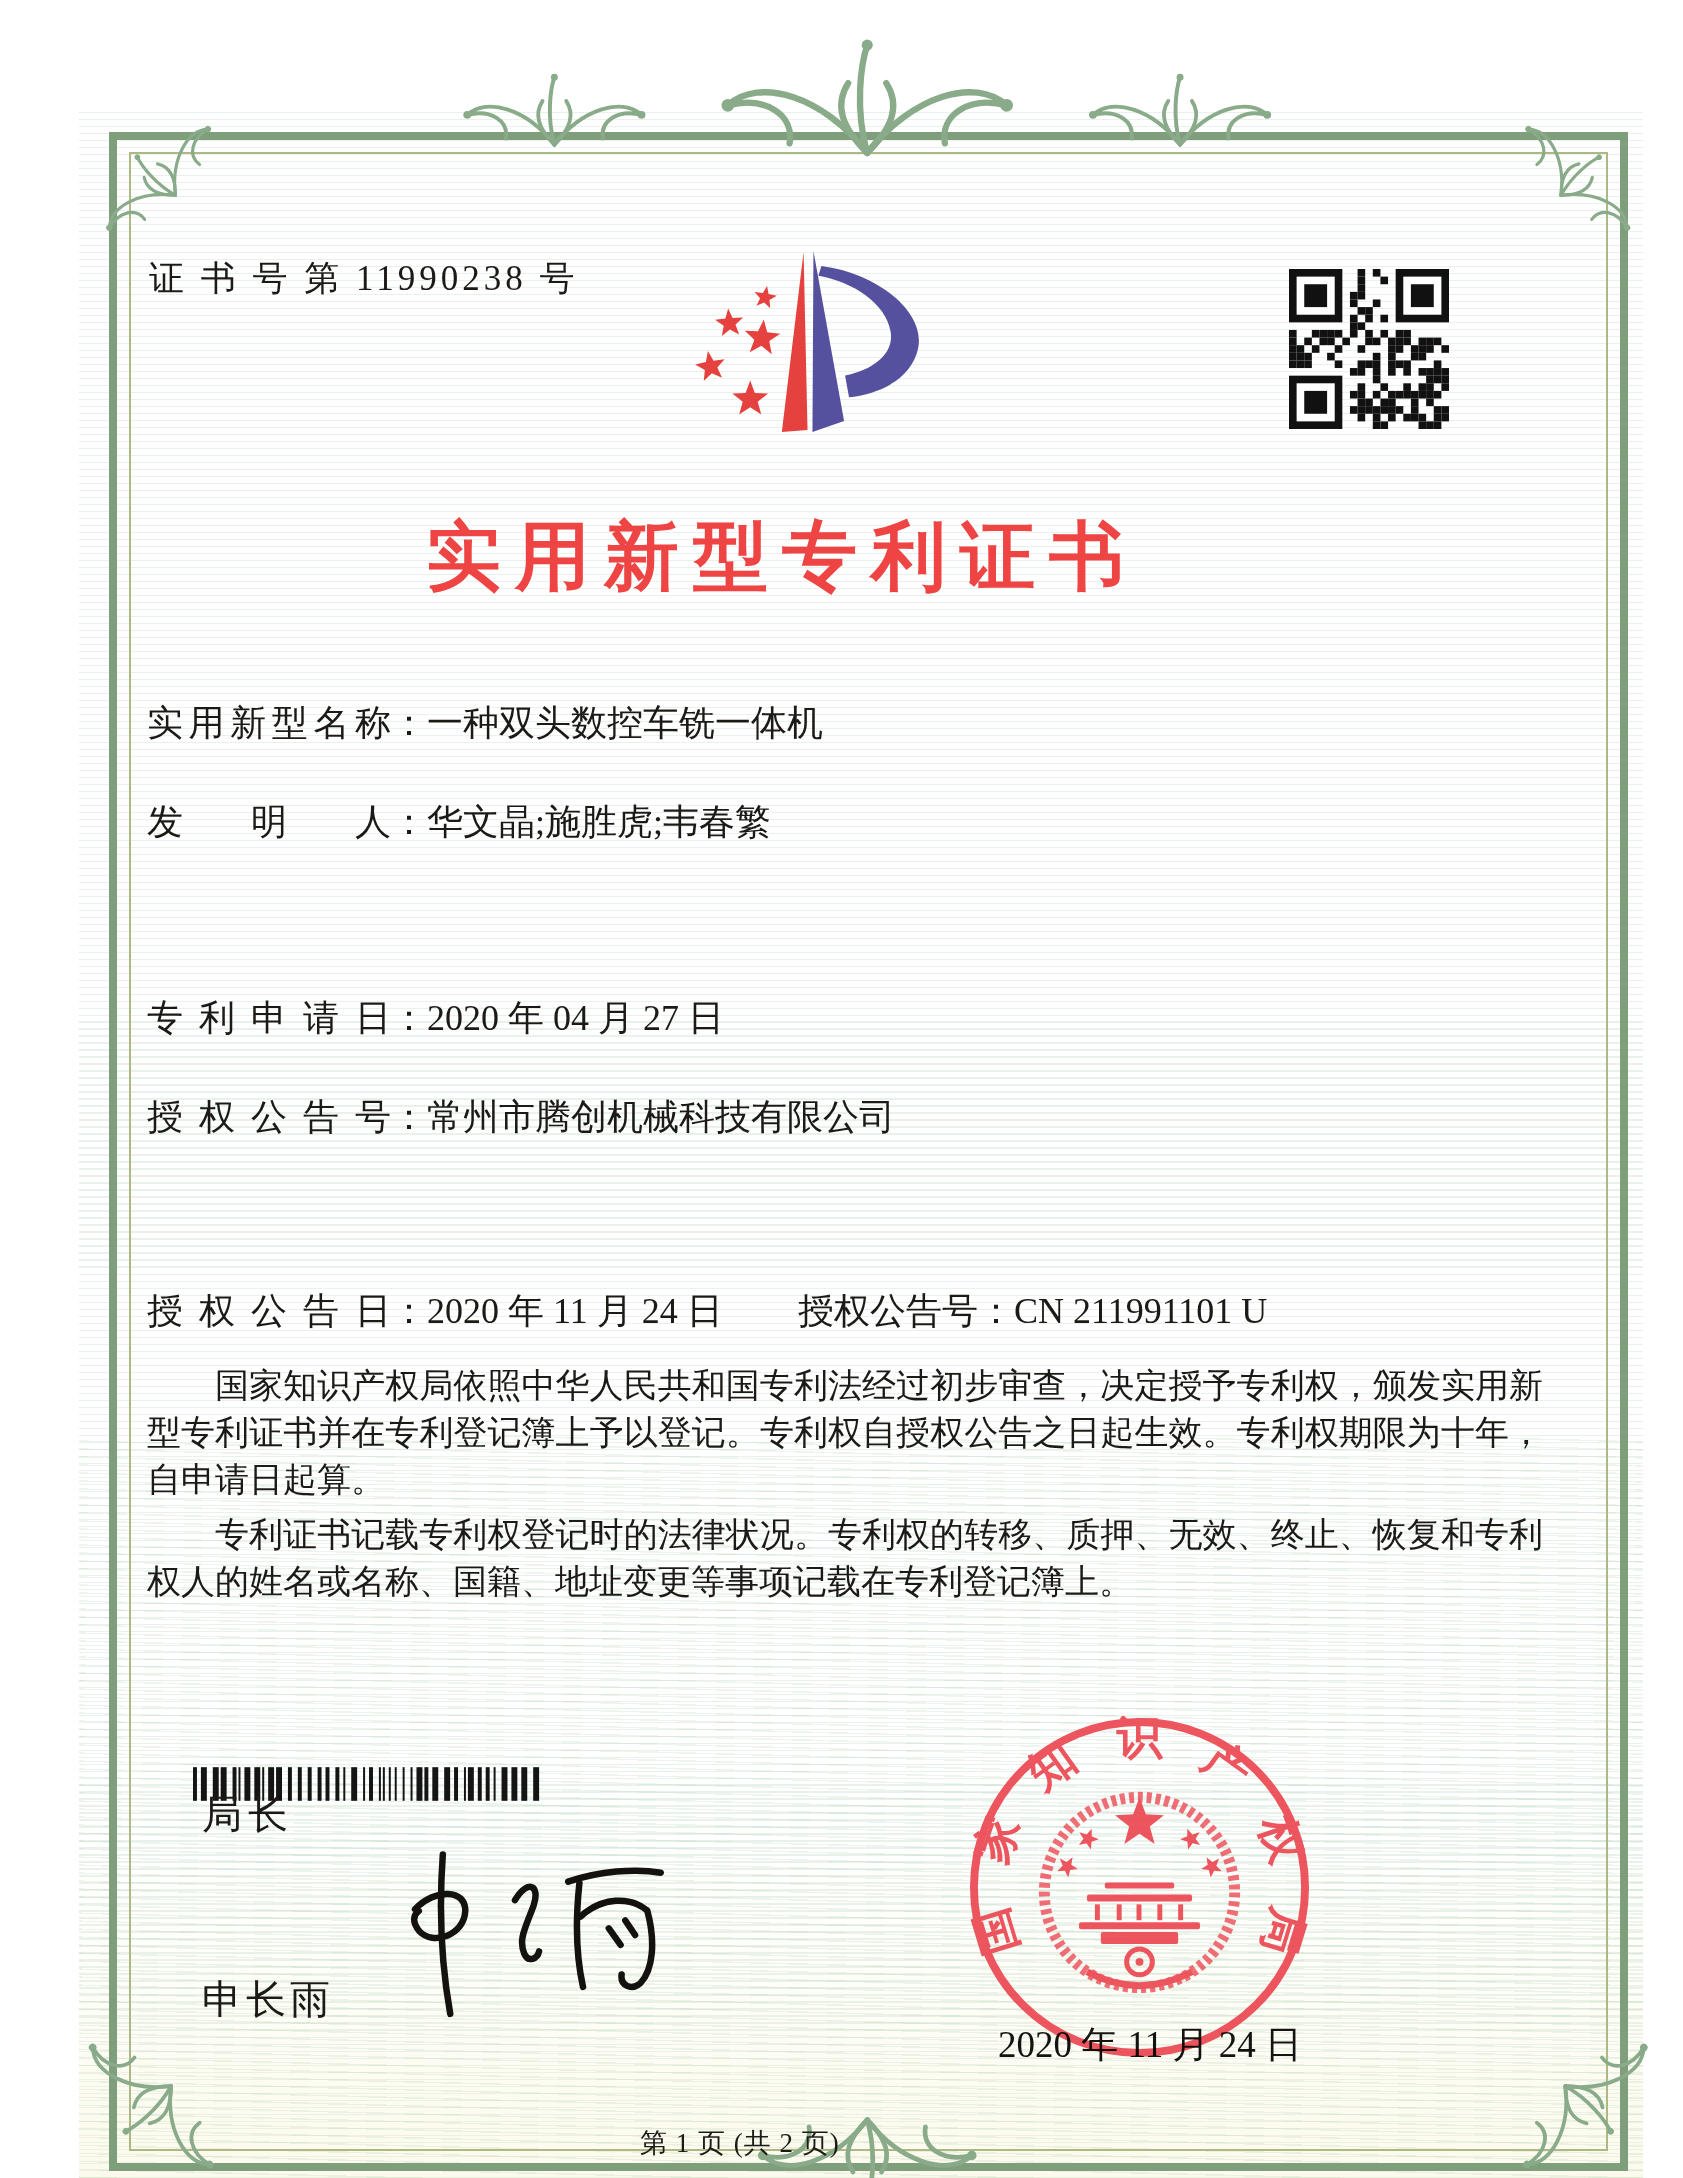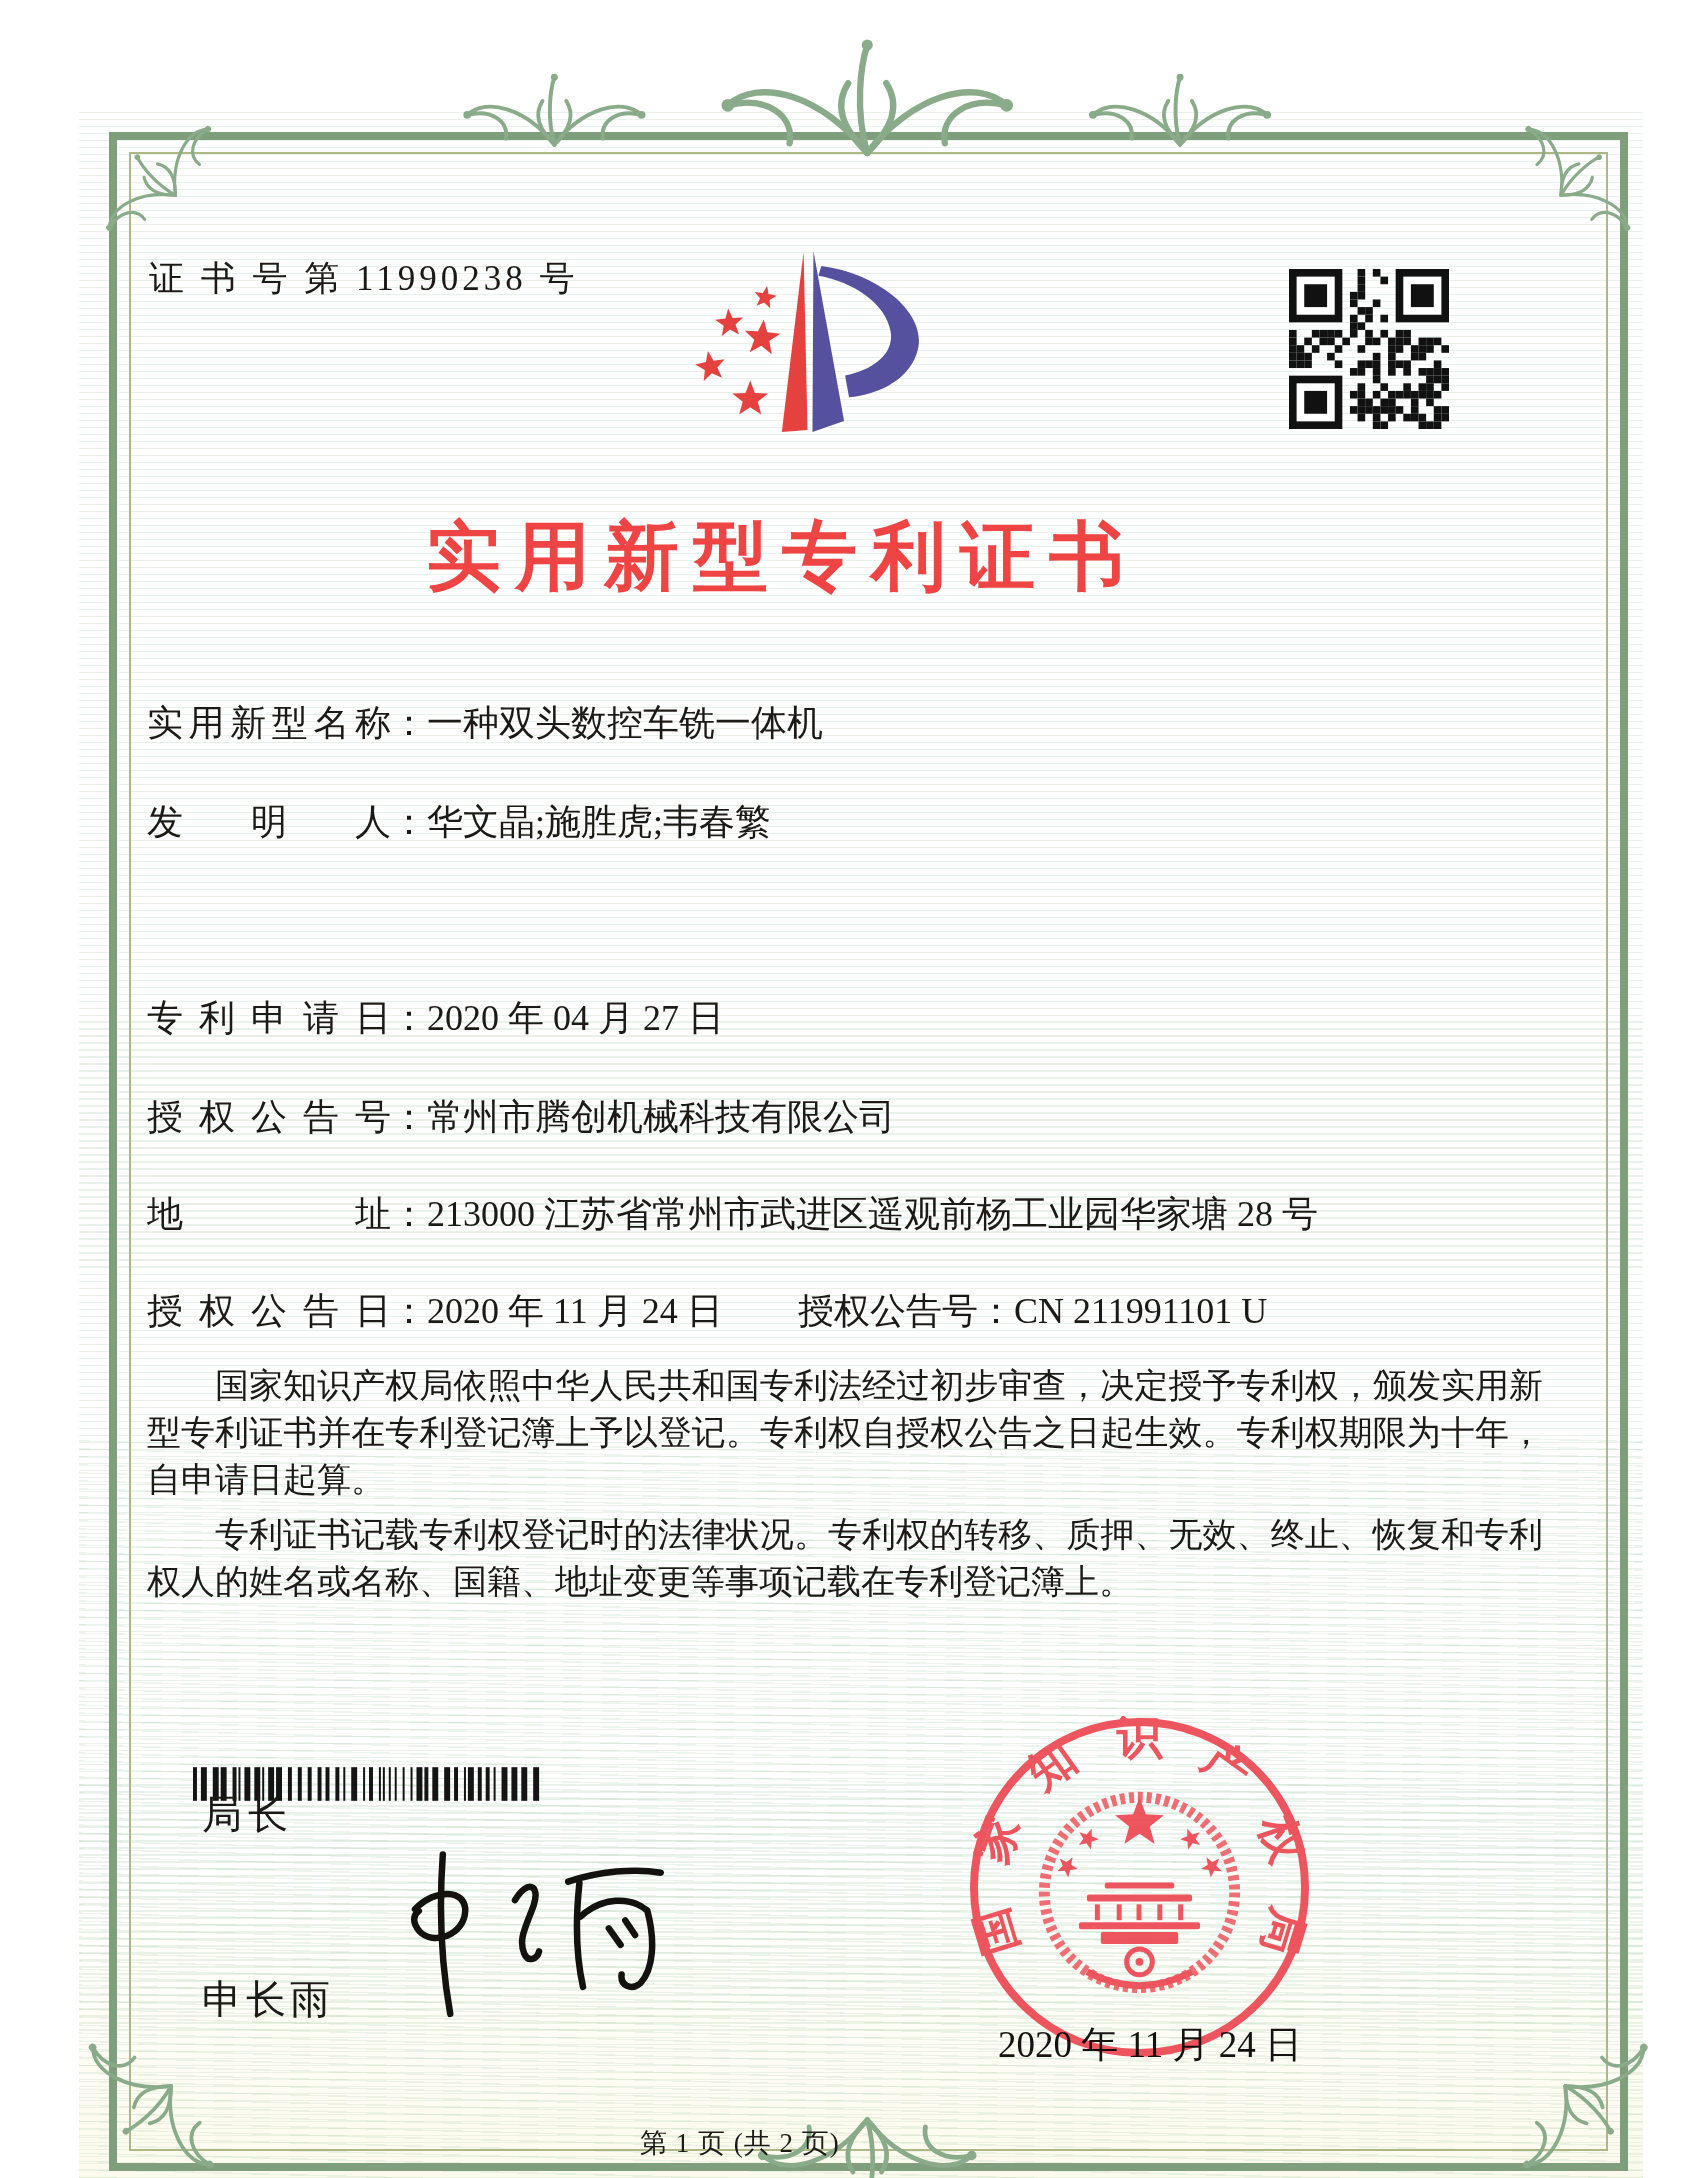--- a/index.html
+++ b/index.html
@@ -287,23 +287,20 @@
   </div>
   <div class="row r2">
     <span class="flabel">发明人</span><span class="colon">：</span><span class="fvalue">华文晶;施胜虎;韦春繁</span>
   </div>
   <div class="row r4">
     <span class="flabel">专利申请日</span><span class="colon">：</span><span class="fvalue">2020 年 04 月 27 日</span>
   </div>
   <div class="row r5">
     <span class="flabel">授权公告号</span><span class="colon">：</span><span class="fvalue">常州市腾创机械科技有限公司</span>
   </div>
-  <div class="row r6">
-    <span class="flabel">地址</span><span class="colon">：</span><span class="fvalue">213000 江苏省常州市武进区遥观前杨工业园华家塘 28 号</span>
-  </div>
   <div class="row r7">
     <span class="flabel">授权公告日</span><span class="colon">：</span><span class="fvalue">2020 年 11 月 24 日</span>
   </div>
   <div class="row2col r7">
     <span>授权公告号</span><span class="colon">：</span><span class="fvalue">CN 211991101 U</span>
   </div>
 
   <div class="body-text">
     <p>国家知识产权局依照中华人民共和国专利法经过初步审查，决定授予专利权，颁发实用新型专利证书并在专利登记簿上予以登记。专利权自授权公告之日起生效。专利权期限为十年，自申请日起算。</p>
     <p>专利证书记载专利权登记时的法律状况。专利权的转移、质押、无效、终止、恢复和专利权人的姓名或名称、国籍、地址变更等事项记载在专利登记簿上。</p>

